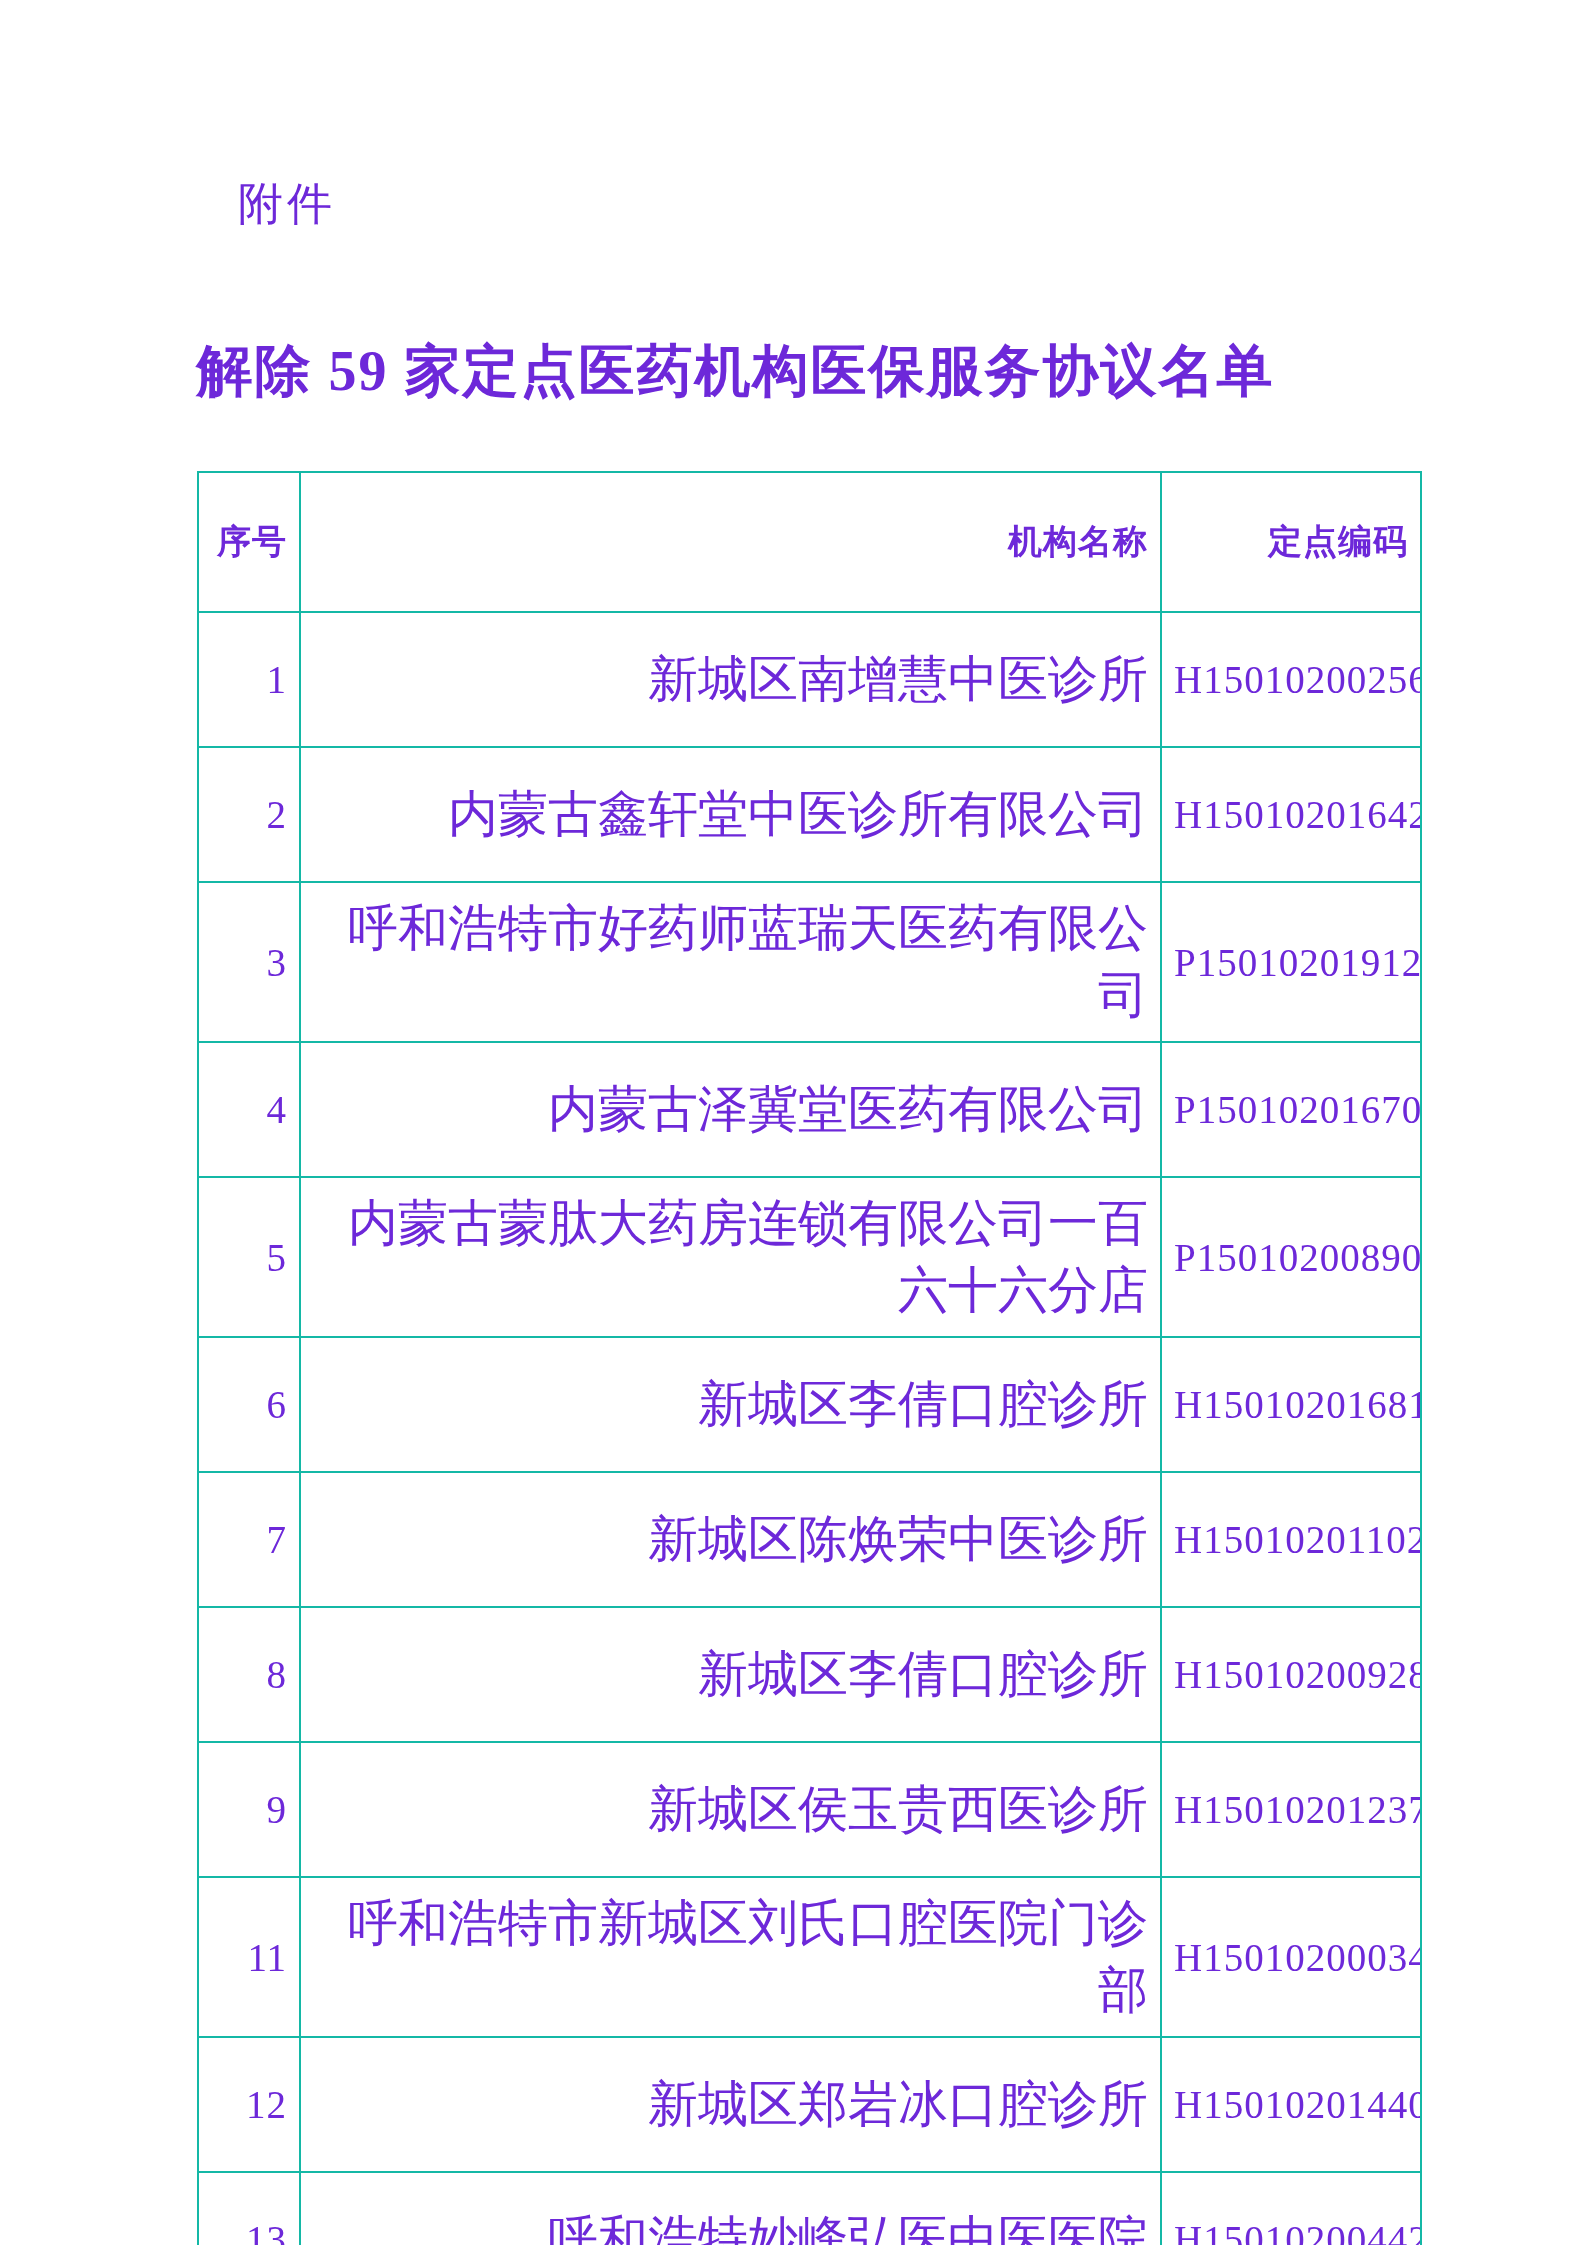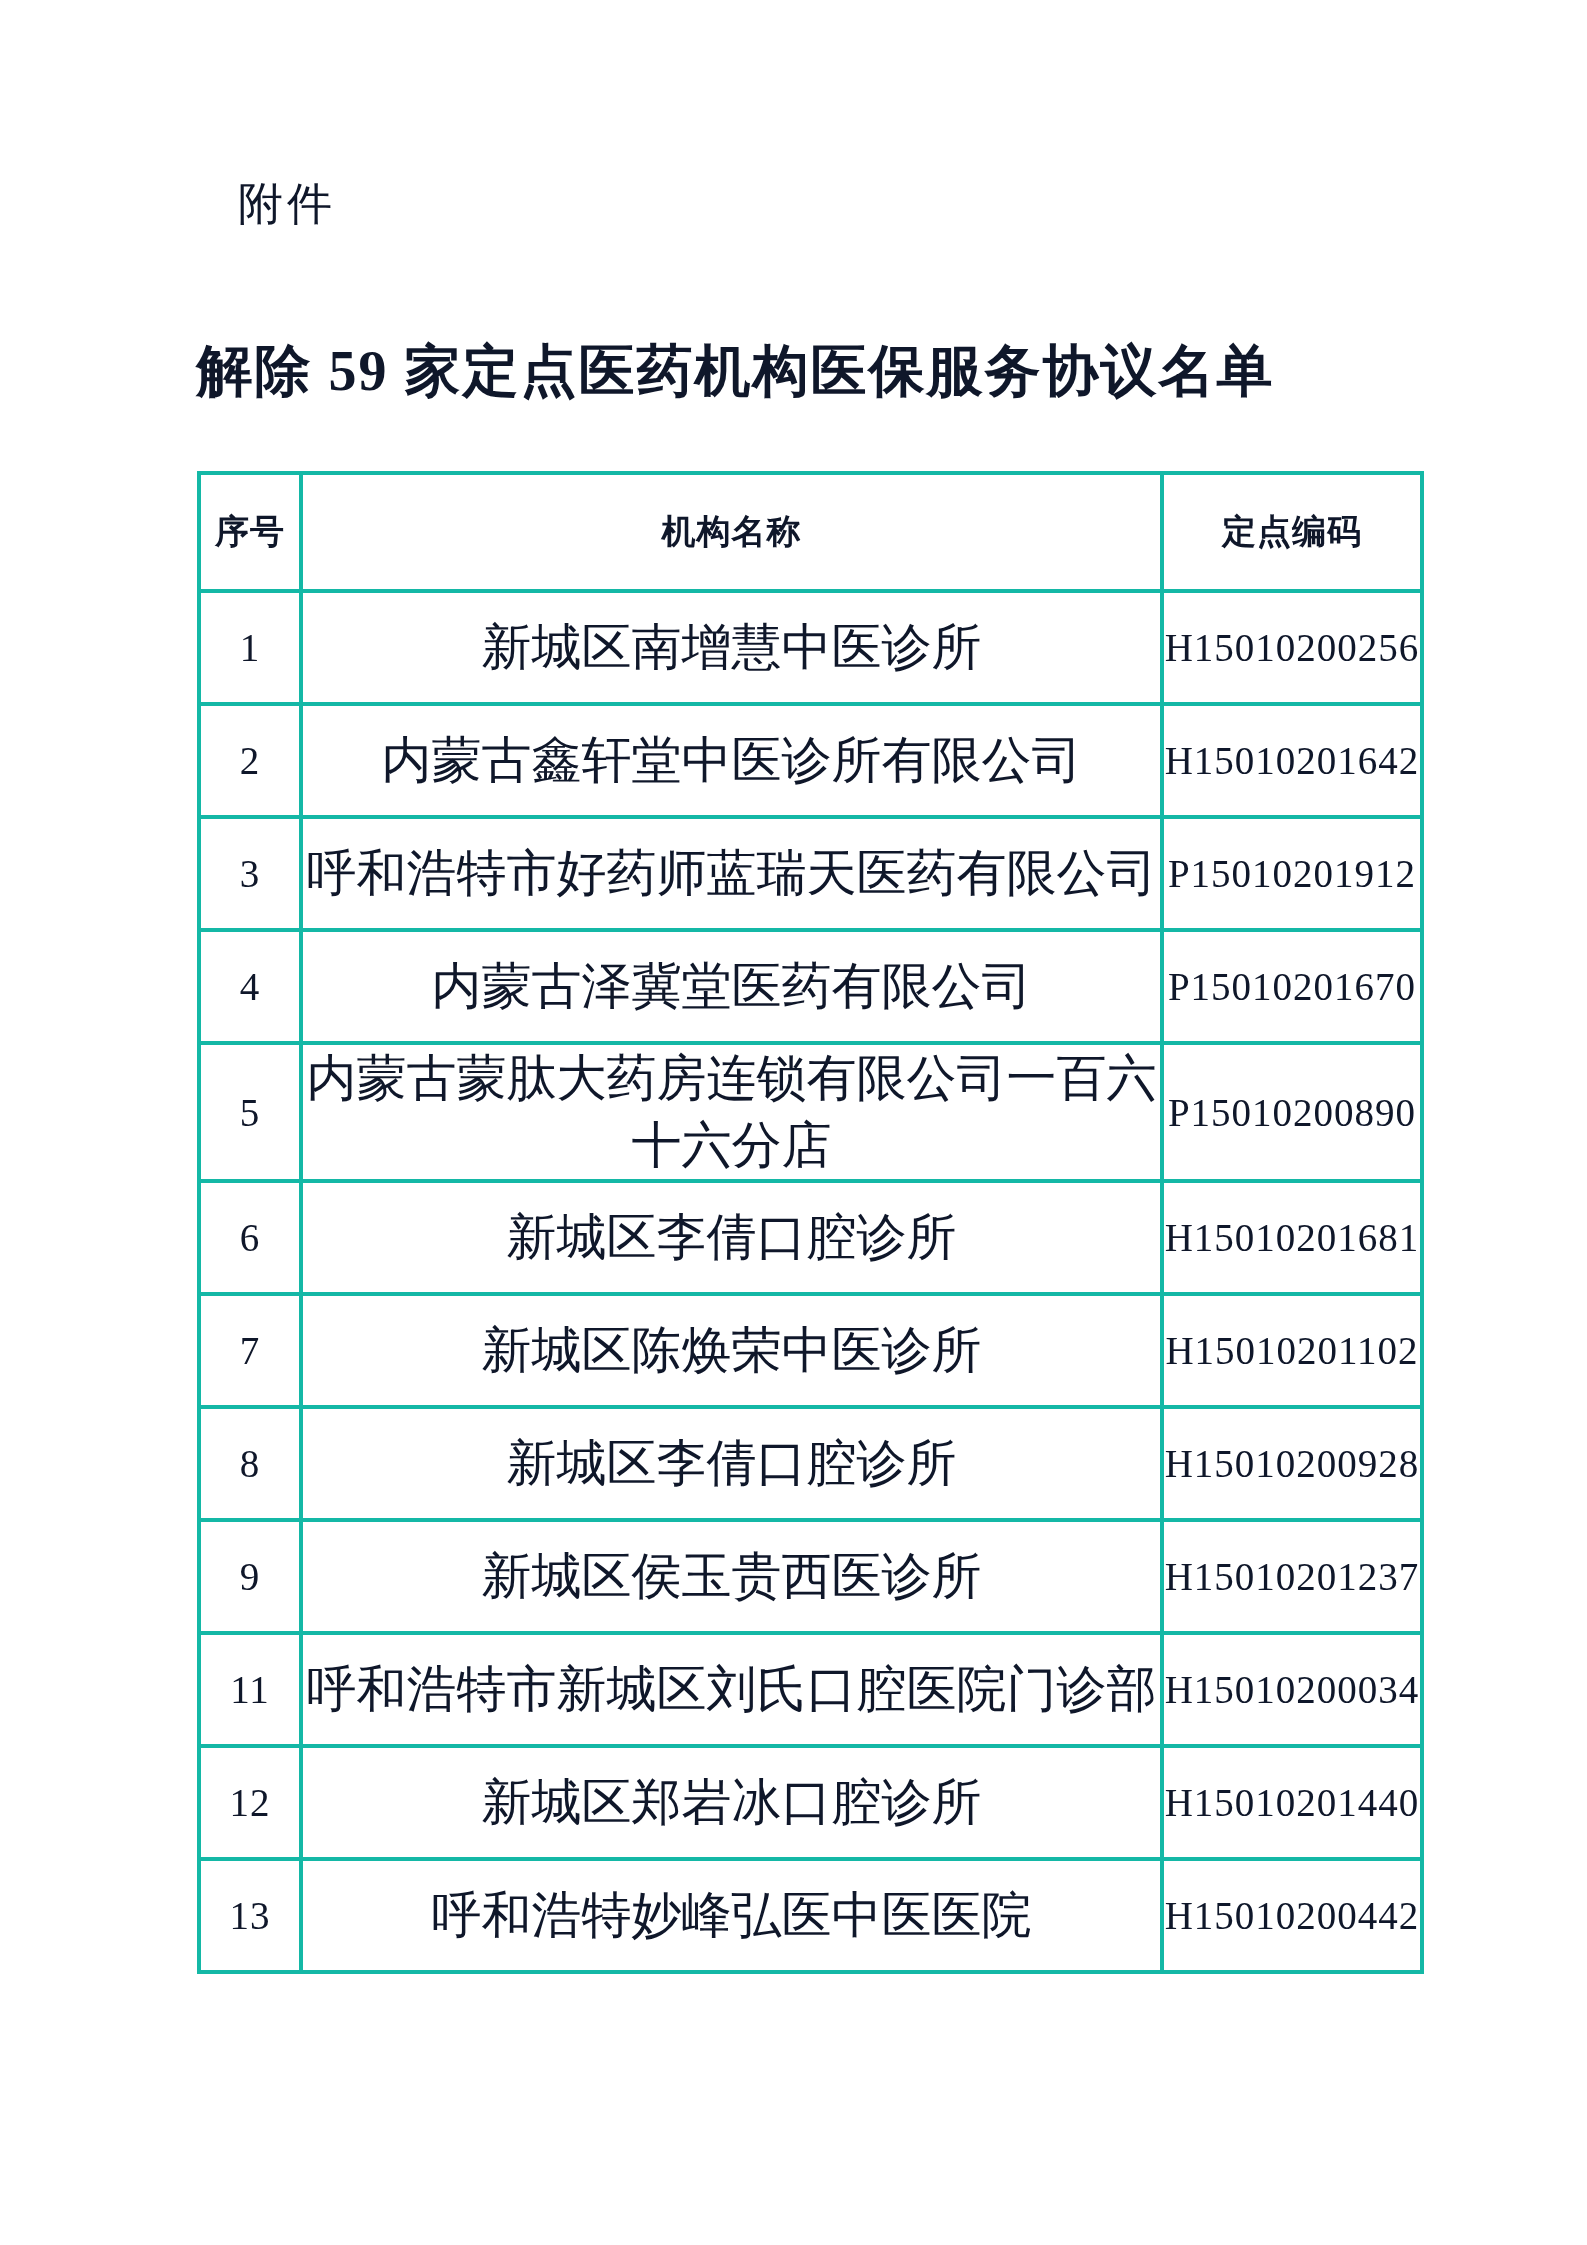--- a/index.html
+++ b/index.html
@@ -5,21 +5,21 @@
   html, body {
     margin: 0;
     padding: 0;
     background: #ffffff;
   }
   .page {
     position: relative;
     width: 1437px;
     height: 2245px;
     background: #ffffff;
-    color: #0f172a;
+    color: #6d28d9;
     font-family: "Liberation Serif", "DejaVu Serif", serif;
     overflow: hidden;
   }
   .attachment {
     position: absolute;
     left: 238px;
     top: 180px;
     font-size: 45px;
     line-height: 48px;
     letter-spacing: 4px;
@@ -44,24 +44,24 @@
     top: 471px;
     width: 1223px;
     border-collapse: collapse;
     table-layout: fixed;
   }
   table.list col.c1 { width: 102px; }
   table.list col.c2 { width: 861px; }
   table.list col.c3 { width: 260px; }
   table.list th,
   table.list td {
-    border: 4px solid #14b8a6;
-    text-align: center;
+    border: 2px solid #14b8a6;
+    text-align: right;
     vertical-align: middle;
-    padding: 0;
+    padding: 12px;
     overflow: hidden;
   }
   table.list thead th {
     height: 114px;
     font-size: 34px;
     font-weight: 700;
     font-family: "Liberation Sans", "DejaVu Sans", sans-serif;
     letter-spacing: 1px;
   }
   table.list tbody td {

